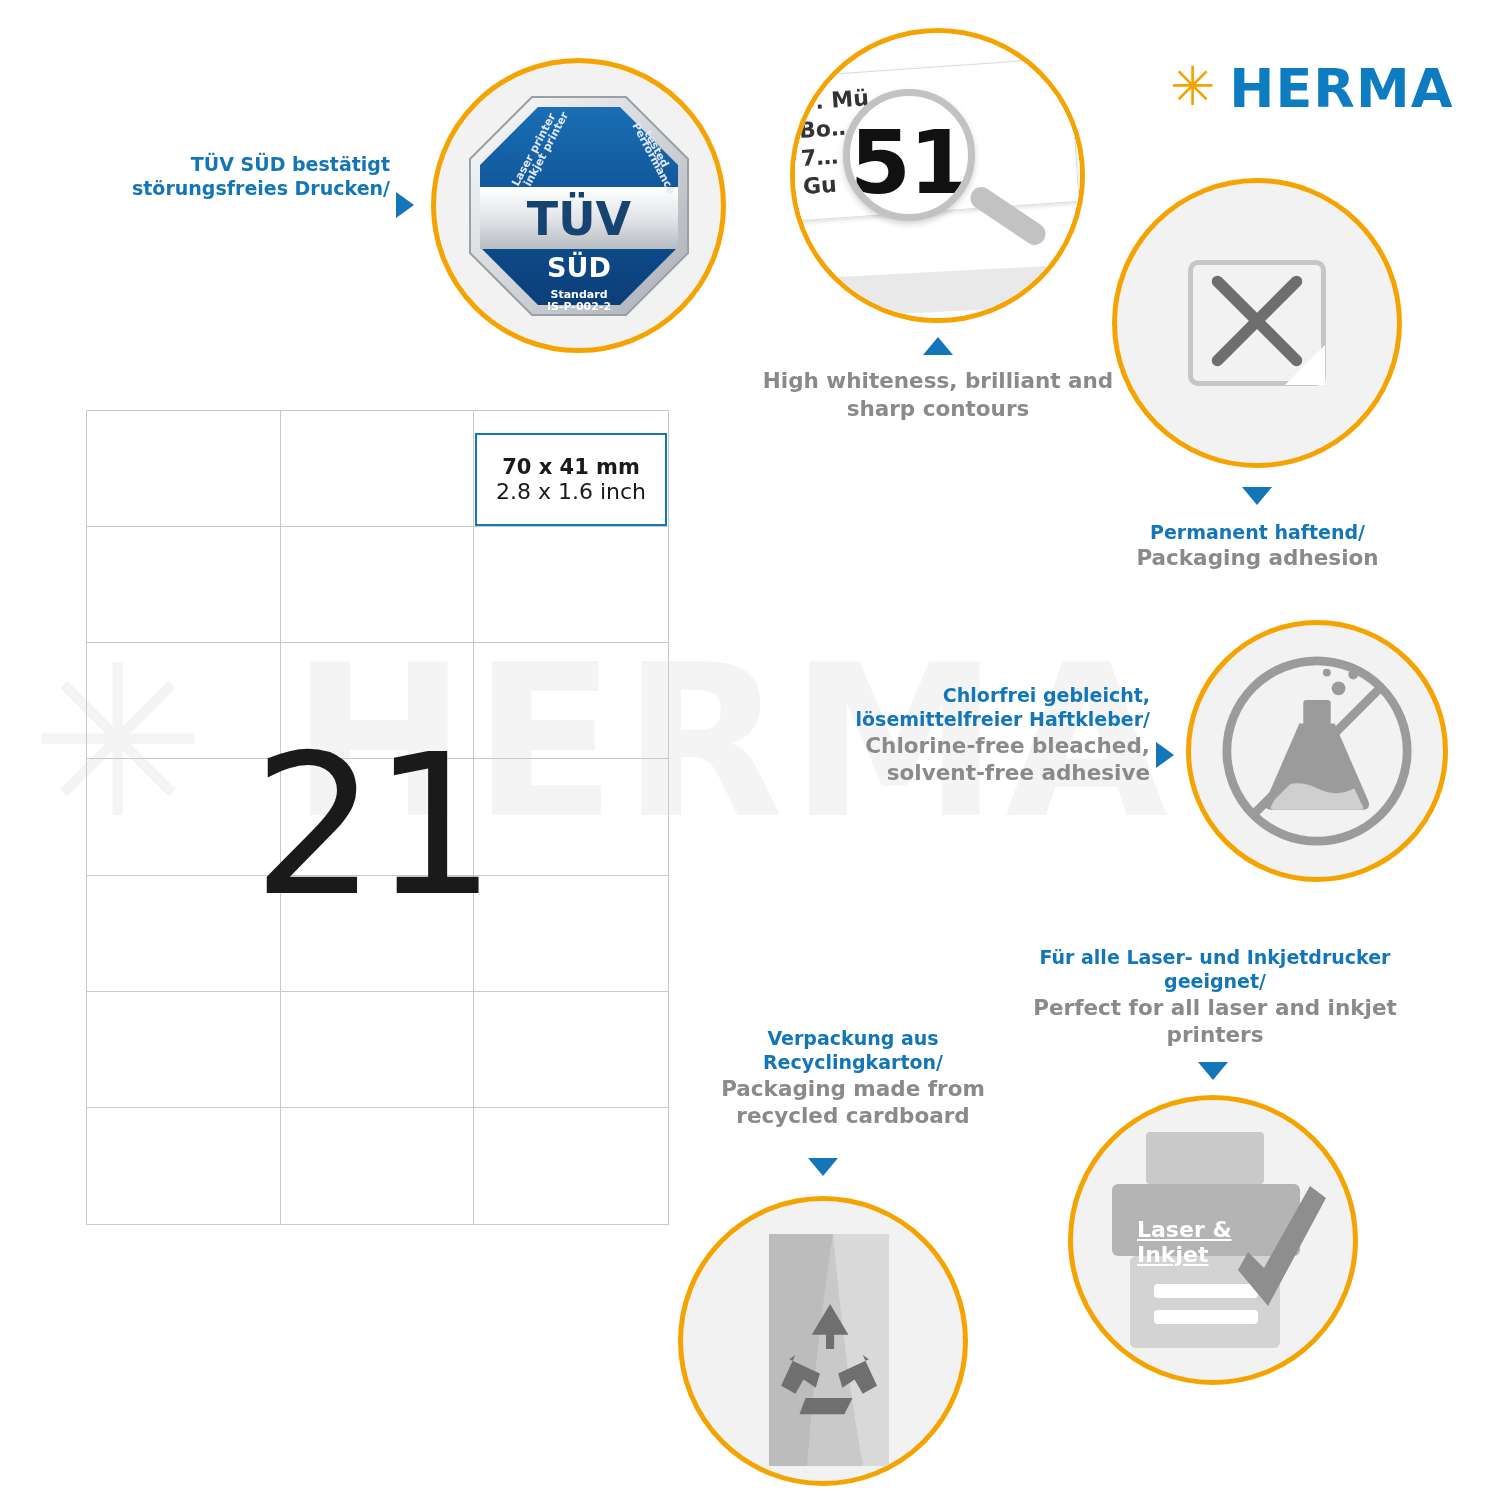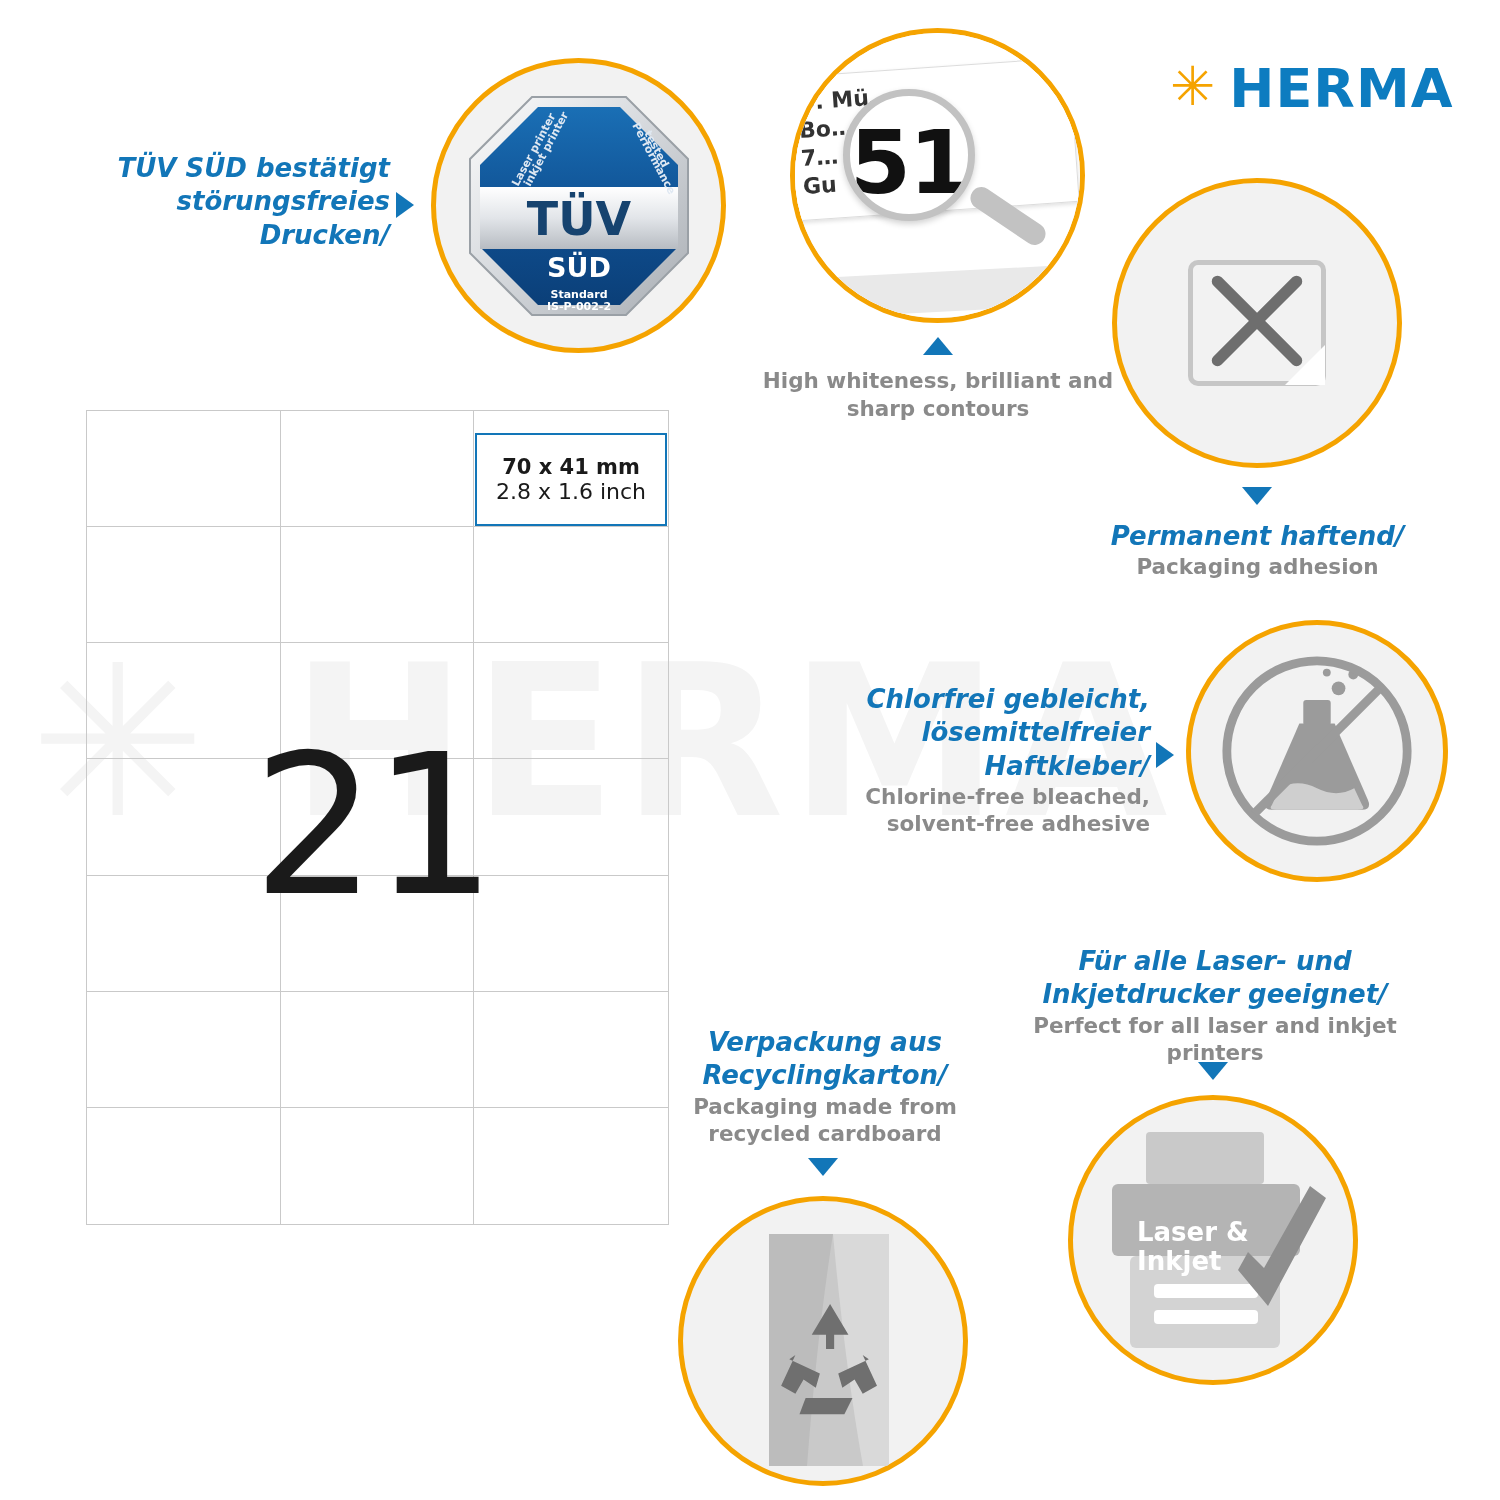--- a/index.html
+++ b/index.html
@@ -110,25 +110,24 @@
     position: absolute;
     border-radius: 50%;
     border: 5px solid #f5a300;
     background: #f2f2f2;
     overflow: hidden;
   }
 
   
   .caption { position: absolute; }
   .caption .de {
-    font-size: 26px;
+    font-size: 19px;
     font-weight: bold;
     color: #1276b8;
     line-height: 1.28;
-    font-style: italic;
   }
   .caption .en {
     font-size: 21.5px;
     font-weight: bold;
     color: #8a8a8a;
     line-height: 1.28;
   }
   .ta-right { text-align: right; }
   .ta-center { text-align: center; }
 
@@ -212,22 +211,23 @@
   }
 
   
   .recy { position: absolute; inset: 0; display:flex; align-items:center; justify-content:center; }
 
   
   .printer { position: absolute; inset: 0; display:flex; align-items:center; justify-content:center; }
   .printer-tag {
     position: absolute;
     left: 64px; top: 118px;
-    font-size: 26px; font-weight: bold; color: #ffffff; line-height: 1.12;
+    font-size: 22px; font-weight: bold; color: #ffffff; line-height: 1.12;
     z-index: 3;
+    text-decoration: underline;
   }
 </style>
 </head>
 <body>
 
 <div class="watermark">
   <span>✳ HERMA</span>
 </div>
 
 <div class="brand">
@@ -407,17 +407,17 @@
 
       <g fill="#6f6f6f" transform="translate(62,84) scale(1.02)">
         <path d="M54,4 L72,34 L58,34 L58,48 L50,48 L50,34 L36,34 Z"></path>
         <path d="M20,54 L6,84 L20,92 L28,78 L40,86 L44,72 L14,58 Z"></path>
         <path d="M86,54 L100,84 L86,92 L78,78 L66,86 L62,72 L92,58 Z"></path>
         <path d="M30,96 L76,96 L68,112 L24,112 Z"></path>
       </g>
     </svg>
   </div>
 </div>
-<div class="caption ta-center" style="left:660px; top:1026px; width:330px;">
+<div class="caption ta-center" style="left:688px; top:1026px; width:330px;">
   <div class="de">Verpackung aus Recyclingkarton/</div>
   <div class="en">Packaging made from recycled cardboard</div>
 </div>
 <div class="arrow down" style="left:808px; top:1158px;"></div>
 
 </body></html>

